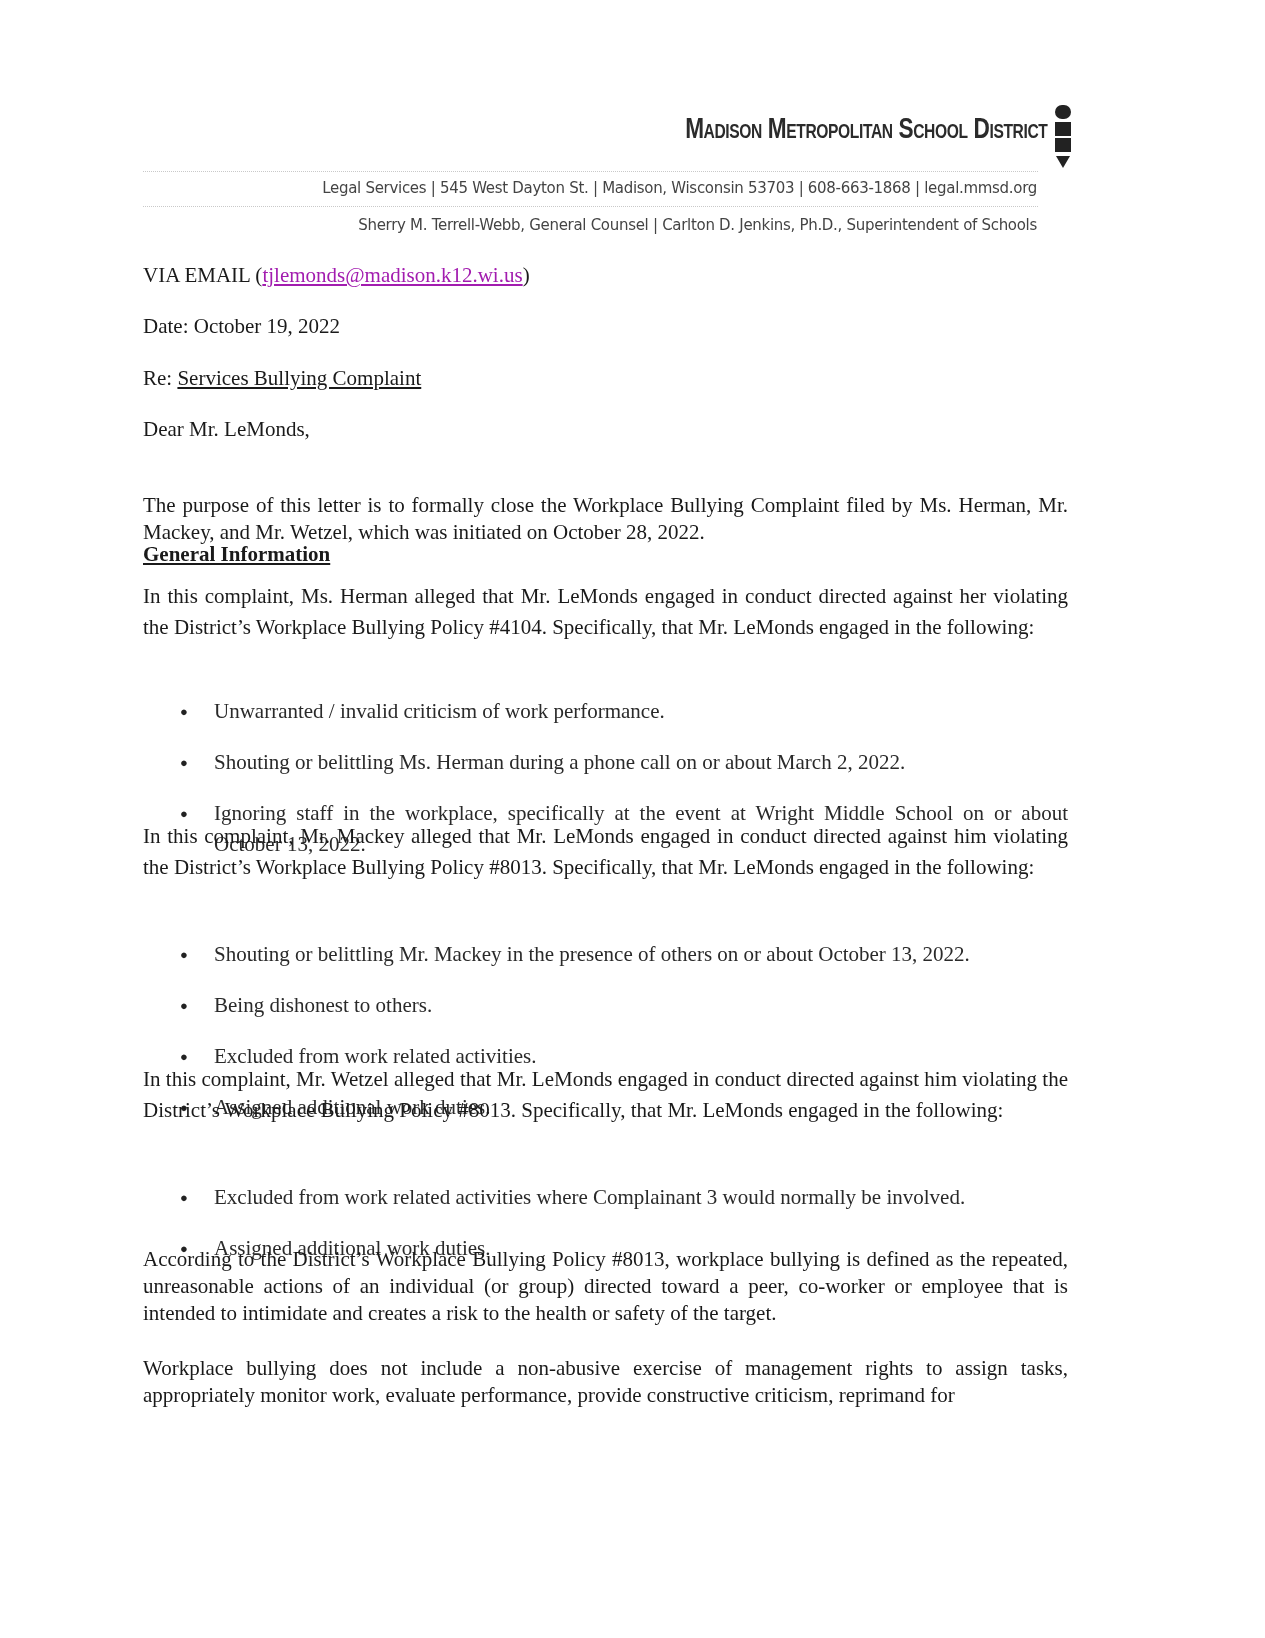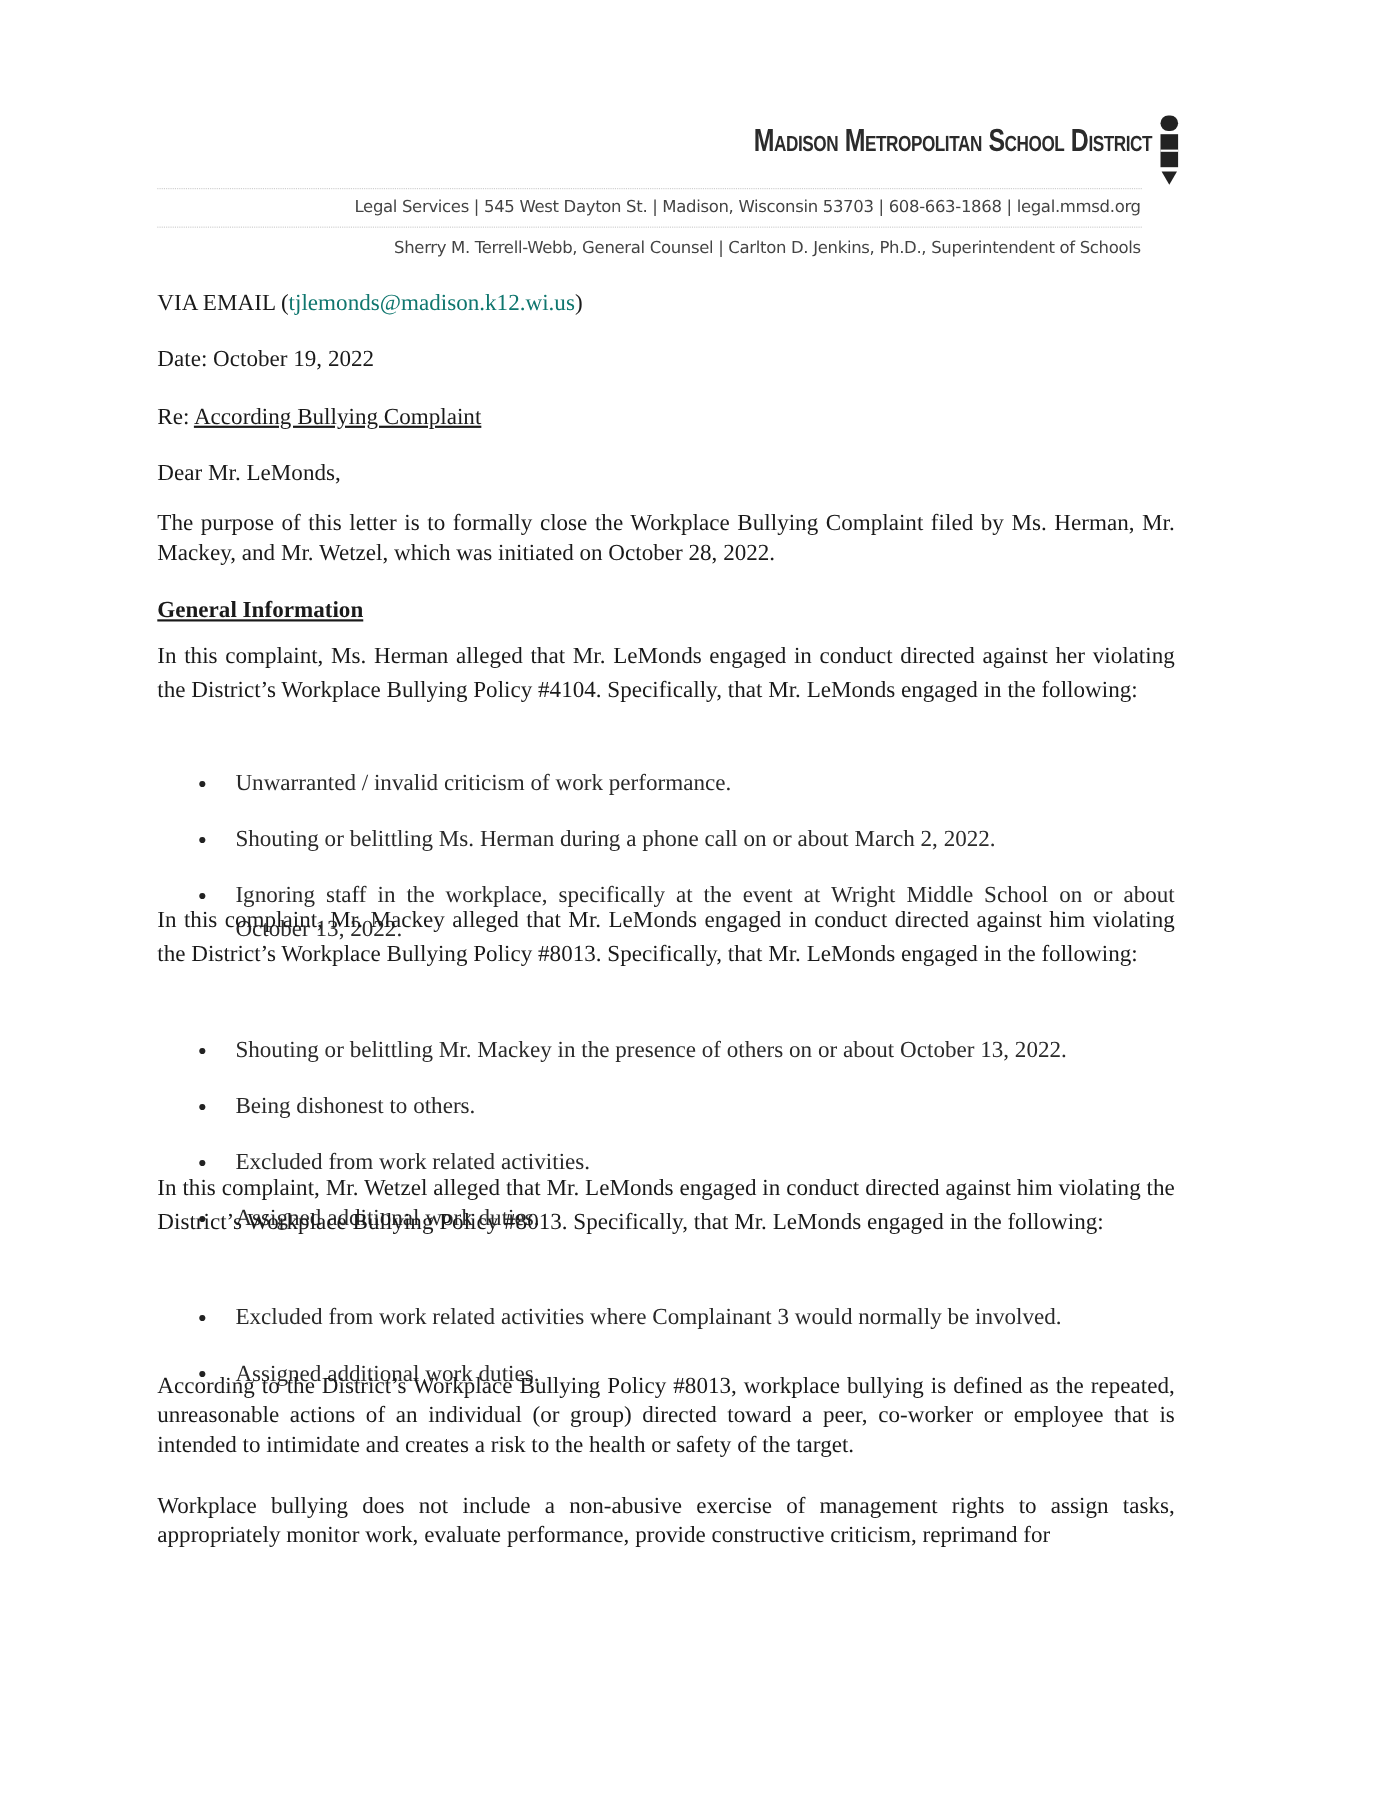--- a/index.html
+++ b/index.html
@@ -30,21 +30,21 @@
     .lh-line.l1 { top: 179px; }
     .lh-line.l2 { top: 216px; margin-left: 17px; }
 
     .body-text {
       position: absolute; left: 143px; width: 925px;
       font-family: "Liberation Serif", serif; font-size: 21px; line-height: 31px;
       color: #1a1a1a;
     }
     .just { text-align: justify; text-align-last: left; }
     .tight { line-height: 27px; }
-    .link { color: #0f766e; }
+    .link { color: #a21caf; text-decoration: underline; }
     .u { text-decoration: underline; }
     .heading { font-weight: bold; text-decoration: underline; }
 
     ul.bul { position: absolute; left: 143px; width: 925px; margin: 0; padding: 0; list-style: none;
       font-family: "Liberation Serif", serif; font-size: 21px; line-height: 31px; color: #2a2a2a; }
     ul.bul li { position: relative; padding-left: 71px; margin-top: 20px; }
     ul.bul li::before { content: "\25CF"; position: absolute; left: 37px; top: 0; font-size: 13px; color: #222; }
   </style>
 </head>
 <body>
@@ -62,26 +62,26 @@
   <div class="rule r2"></div>
   <div class="lh-line l2">Sherry M. Terrell-Webb, General Counsel | Carlton D. Jenkins, Ph.D., Superintendent of Schools</div>
 
   <div class="body-text" style="top:260px;">
     <span>VIA EMAIL (</span><span class="link">tjlemonds@madison.k12.wi.us</span><span>)</span>
   </div>
 
   <div class="body-text" style="top:311px;">Date: October 19, 2022</div>
 
   <div class="body-text" style="top:363px;">
-    <span>Re: </span><span class="u">According Bullying Complaint</span>
+    <span>Re: </span><span class="u">Services Bullying Complaint</span>
   </div>
 
   <div class="body-text" style="top:414px;">Dear Mr. LeMonds,</div>
 
-  <div class="body-text just tight" style="top:462px;">The purpose of this letter is to formally close the Workplace Bullying Complaint filed by Ms. Herman, Mr. Mackey, and Mr. Wetzel, which was initiated on October 28, 2022.</div>
+  <div class="body-text just tight" style="top:492px;">The purpose of this letter is to formally close the Workplace Bullying Complaint filed by Ms. Herman, Mr. Mackey, and Mr. Wetzel, which was initiated on October 28, 2022.</div>
 
   <div class="body-text heading" style="top:539px;">General Information</div>
 
   <div class="body-text just" style="top:581px;">In this complaint, Ms. Herman alleged that Mr. LeMonds engaged in conduct directed against her violating the District’s Workplace Bullying Policy #4104. Specifically, that Mr. LeMonds engaged in the following:</div>
   <ul class="bul" style="top:676px;">
     <li>Unwarranted / invalid criticism of work performance.</li>
     <li>Shouting or belittling Ms. Herman during a phone call on or about March 2, 2022.</li>
     <li class="just">Ignoring staff in the workplace, specifically at the event at Wright Middle School on or about October 13, 2022.</li>
   </ul>
 

